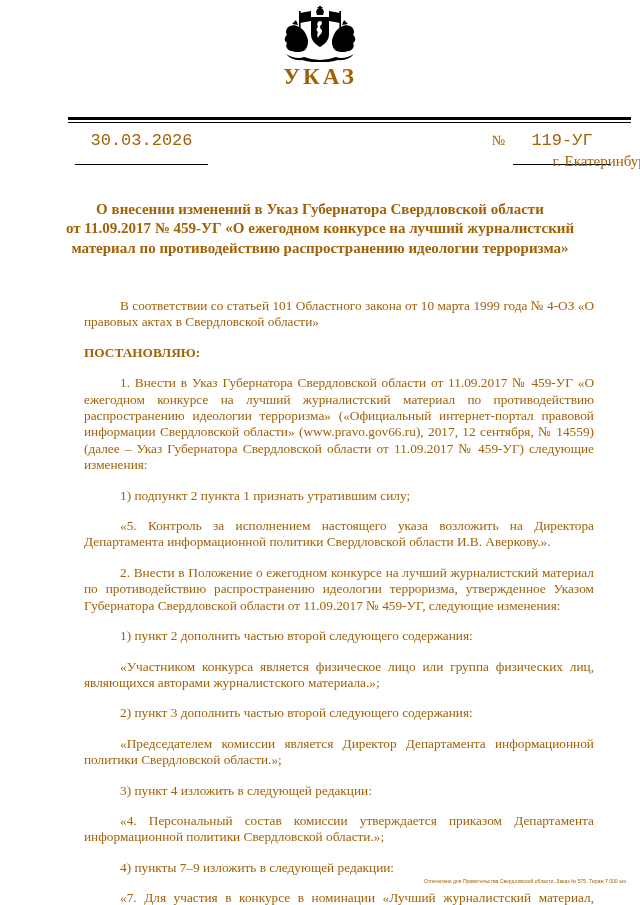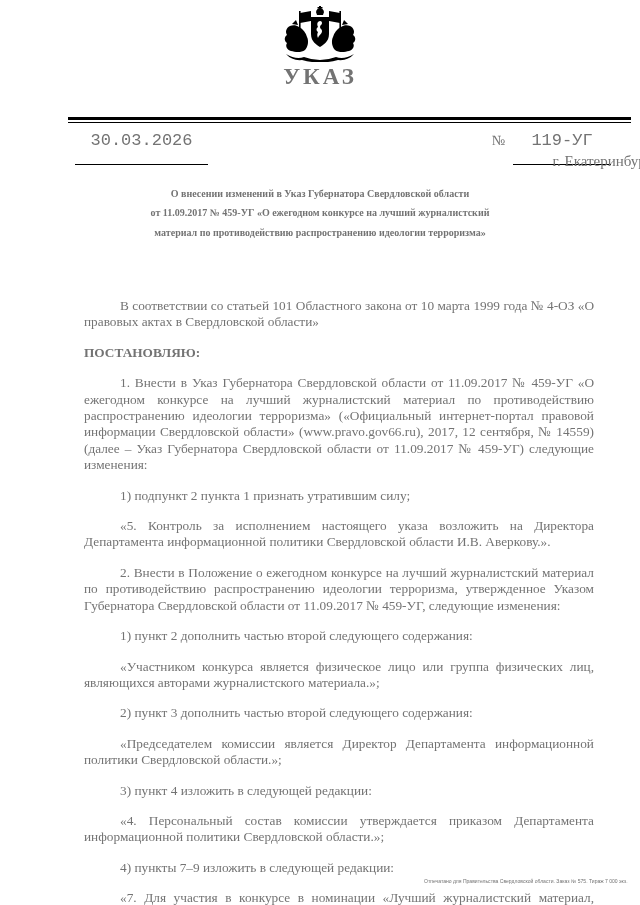--- a/index.html
+++ b/index.html
@@ -2,21 +2,21 @@
 <html><head>
 <meta charset="utf-8">
 <style>
   html, body { margin: 0; padding: 0; background: #888; }
   .page {
     position: relative;
     width: 640px;
     height: 905px;
     margin: 0 auto;
     background: #ffffff;
-    color: #737373;
+    color: #a16207;
     font-family: "Liberation Serif", serif;
     overflow: hidden;
   }
   .emblem {
     position: absolute;
     top: 6px;
     left: 50%;
     transform: translateX(-50%);
   }
   .title-main {
@@ -64,26 +64,26 @@
   .city-line {
     position: absolute;
     top: 153px;
     left: 12px;
     width: 100%;
     text-align: right;
     font-size: 15px;
   }
   .subject {
     position: absolute;
-    top: 184px;
+    top: 200px;
     left: 50px;
     width: 540px;
     text-align: center;
     font-weight: bold;
-    font-size: 10px;
+    font-size: 15px;
     line-height: 19.4px;
     white-space: pre-line;
   }
   .doc-body {
     position: absolute;
     top: 284px;
     left: 70px;
     width: 538px;
     font-size: 13.3px;
     line-height: 16.4px;

